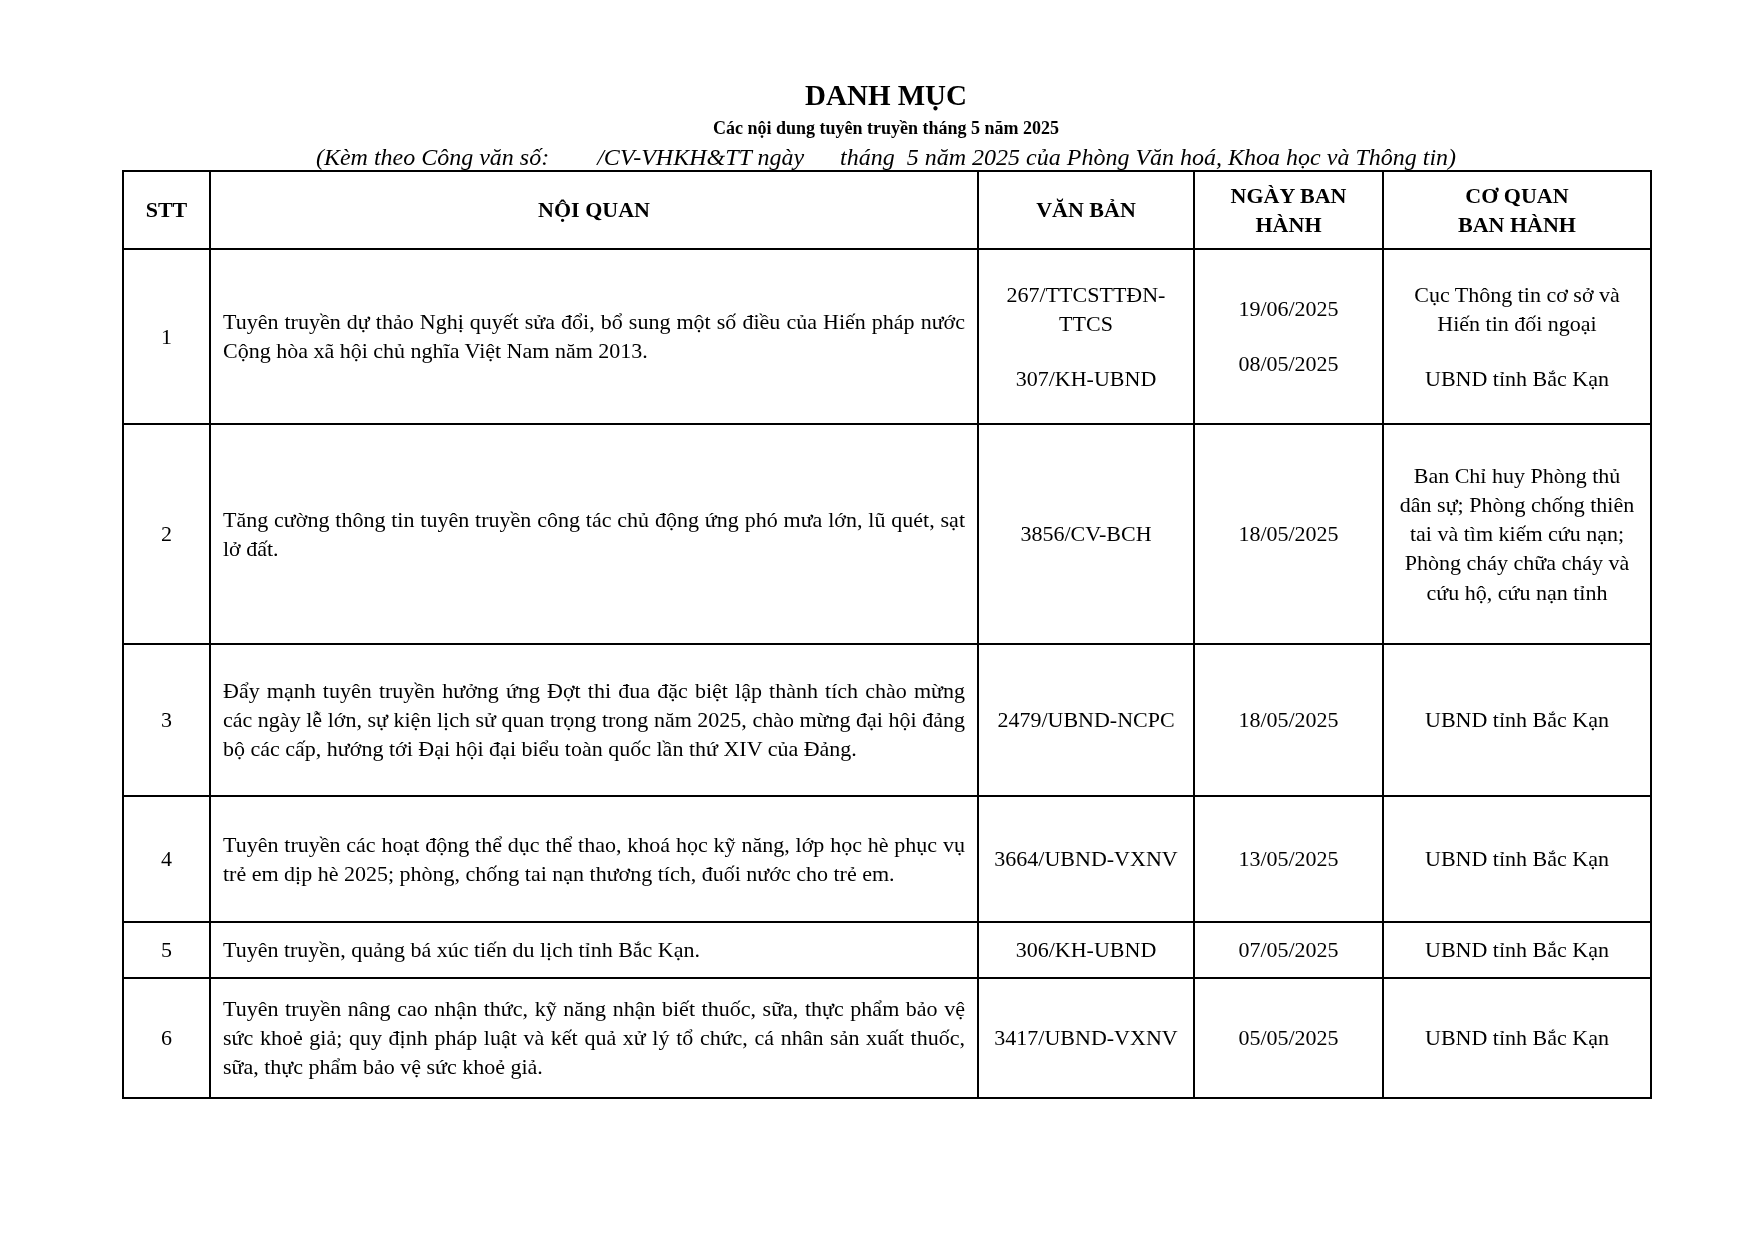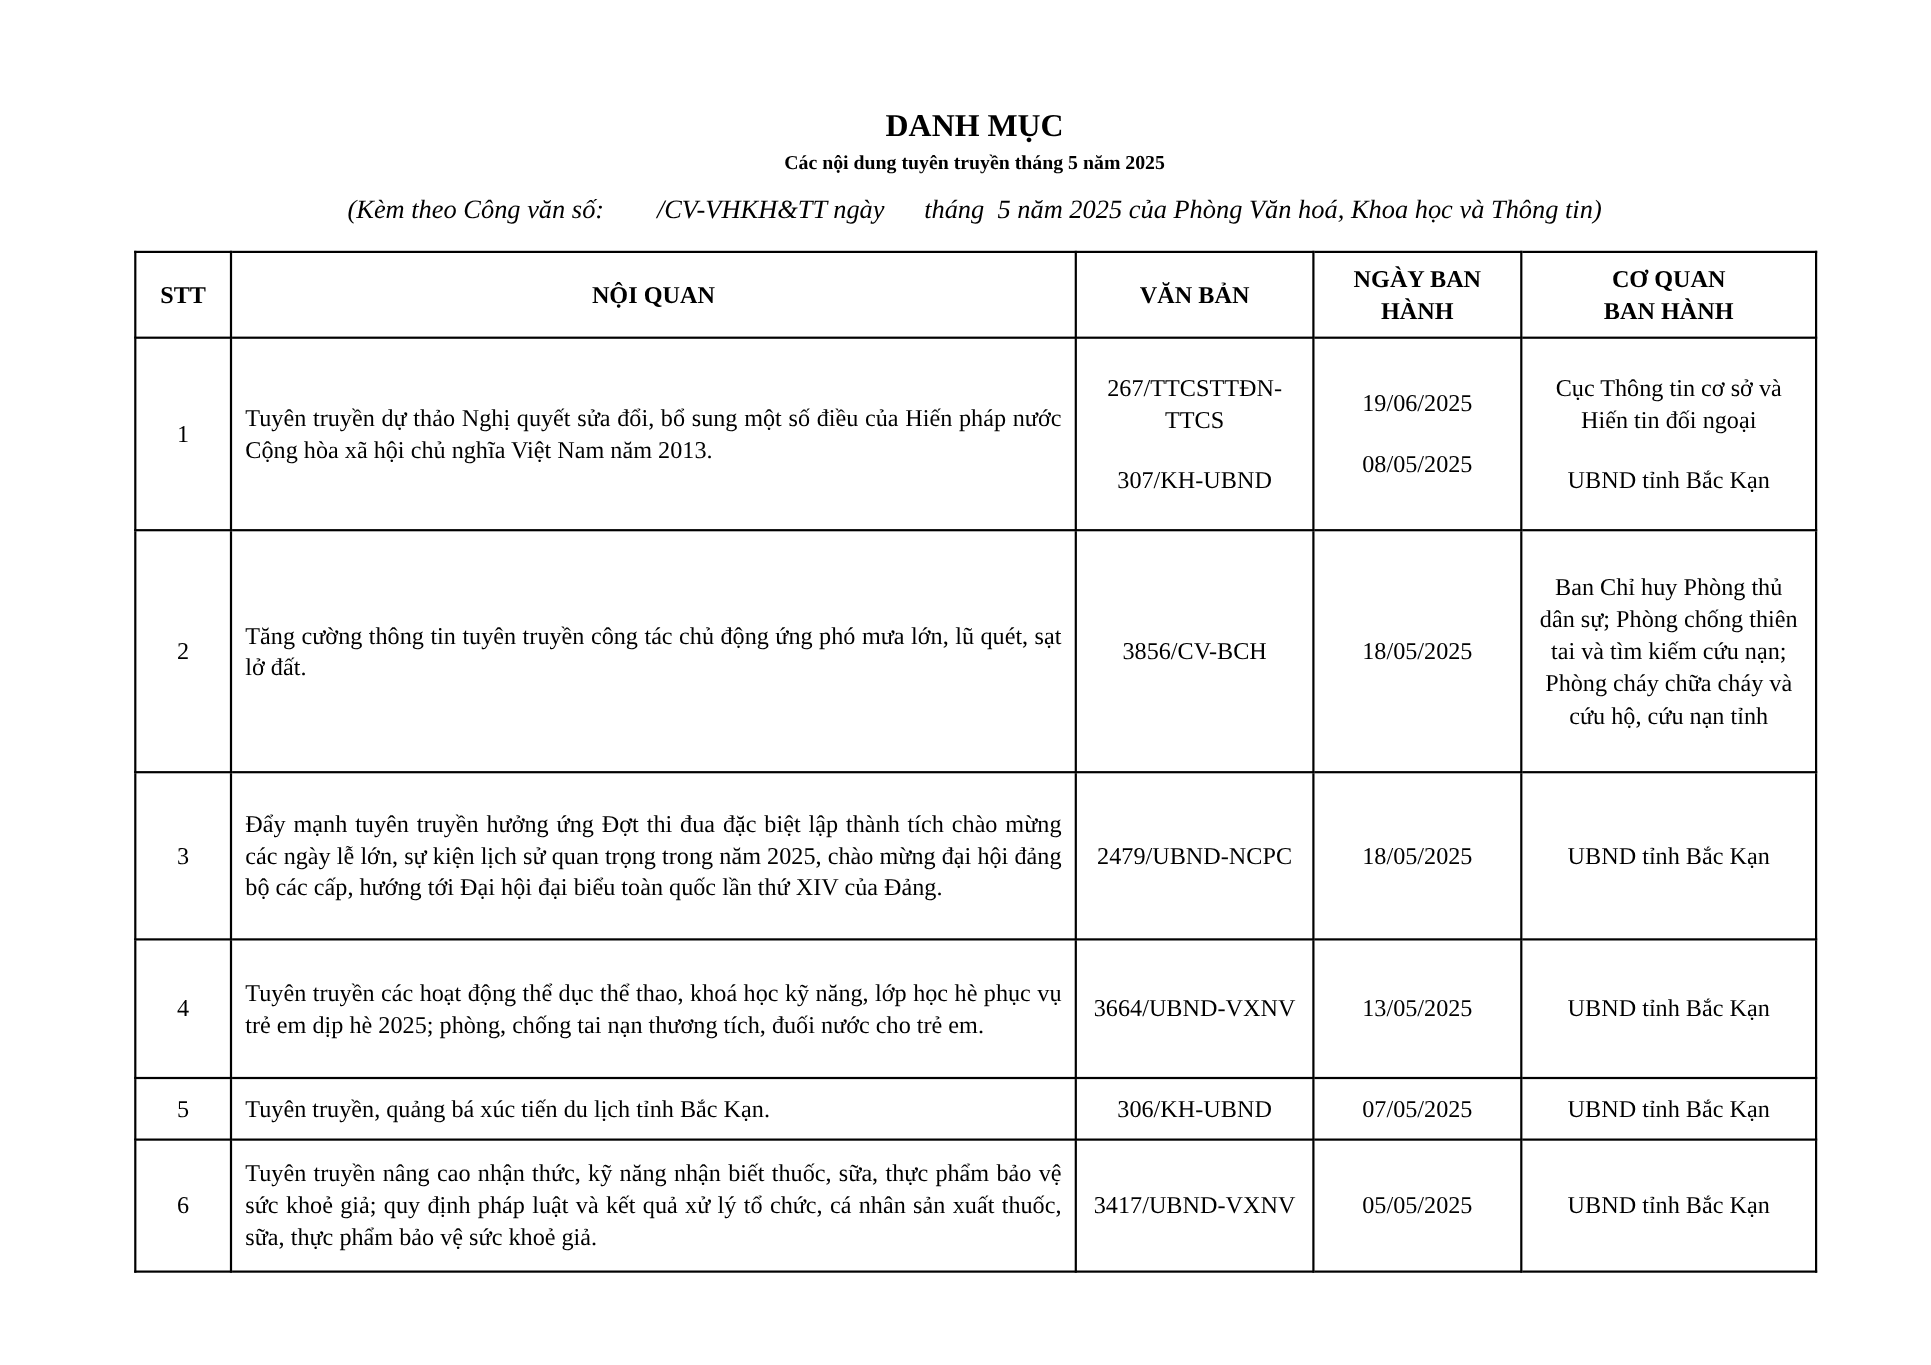--- a/index.html
+++ b/index.html
@@ -6,47 +6,46 @@
   html, body { margin: 0; padding: 0; }
   body {
     width: 1755px;
     height: 1241px;
     background: #ffffff;
     color: #000;
     font-family: "Liberation Serif", serif;
     -webkit-font-smoothing: antialiased;
   }
   .page {
-    padding: 100px 105px 0 122px;
+    padding: 80px 105px 0 122px;
   }
   .doc-header {
     width: 1528px;
     text-align: center;
   }
   .doc-title {
     font-size: 29px;
     font-weight: bold;
     line-height: 1.1;
   }
   .doc-subtitle {
     font-size: 18px;
     font-weight: bold;
     line-height: 1.15;
     margin-top: 6px;
   }
   .doc-note {
     font-size: 24px;
     font-style: italic;
     line-height: 1.1;
-    margin-top: 19px;
+    margin-top: 5px;
     white-space: pre-wrap;
   }
   table.listing {
     width: 1528px;
-    margin-top: 24px;
     border-collapse: collapse;
     table-layout: fixed;
   }
   table.listing th, table.listing td {
     border: 2px solid #000;
     vertical-align: middle;
     font-size: 22px;
     line-height: 1.32;
     padding: 6px 12px;
     overflow: hidden;

